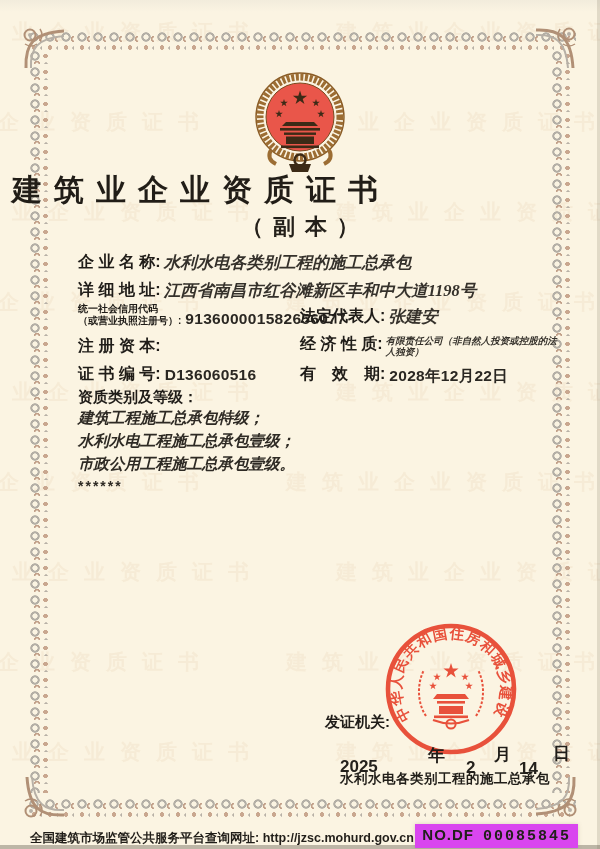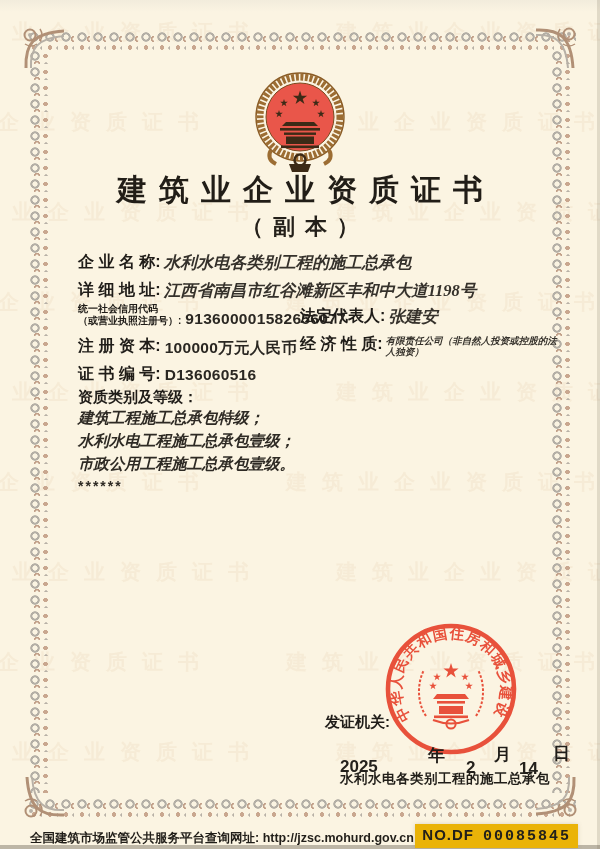--- a/index.html
+++ b/index.html
@@ -36,21 +36,21 @@
     background-size:24px 16px;}
   .fr-left{left:28px;}
   .fr-right{right:26px;}
   .corner{position:absolute;width:46px;height:46px;}
   .c-tl{left:20px;top:24px;}
   .c-tr{left:534px;top:24px;transform:rotate(90deg);}
   .c-br{left:534px;top:775px;transform:rotate(180deg);}
   .c-bl{left:20px;top:775px;transform:rotate(270deg);}
 
   .emblem{position:absolute;left:253px;top:70px;}
-  .title{position:absolute;top:170px;left:0;right:0;text-align:center;font-weight:700;
+  .title{position:absolute;top:170px;left:0;right:0;text-align:left;font-weight:700;
          font-size:30px;letter-spacing:.40em;text-indent:.40em;color:#211d17;}
   .subtitle{position:absolute;top:212px;left:0;right:0;text-align:center;font-weight:700;
             font-size:22px;letter-spacing:.45em;text-indent:.45em;color:#24201a;}
 
   .fields{position:absolute;left:78px;top:250px;right:28px;height:170px;}
   .f-row{position:absolute;display:flex;align-items:flex-start;white-space:nowrap;}
   .lbl{font-weight:700;font-size:16px;color:#1f1c18;}
   .kai{font-family:"Liberation Serif",serif;font-style:italic;font-weight:600;
        font-size:16.5px;color:#35312b;margin-left:3px;}
   .numv{font-family:"Liberation Sans",sans-serif;font-weight:700;font-size:15.5px;
@@ -72,21 +72,21 @@
   .seal{position:absolute;left:381px;top:619px;}
   .date-digit{position:absolute;font-weight:700;font-size:17px;color:#24211c;
               font-family:"Liberation Sans",sans-serif;}
   .date-label{position:absolute;font-weight:700;font-size:17px;color:#1f1c18;
               font-family:"Liberation Serif",serif;}
   .made-by{position:absolute;left:340px;top:770px;font-weight:700;font-size:13.5px;
            letter-spacing:.5px;color:#211e19;}
 
   .footer-query{position:absolute;left:30px;top:830px;font-weight:700;font-size:12.5px;color:#211e19;}
   .footer-serial{position:absolute;right:22px;top:824px;display:flex;align-items:baseline;gap:9px;
-                 background:#eab308;padding:2px 7px 3px 7px;box-shadow:0 0 4px rgba(120,110,80,.25);}
+                 background:#d946ef;padding:2px 7px 3px 7px;box-shadow:0 0 4px rgba(120,110,80,.25);}
   .serial-prefix{font-weight:700;font-size:15px;color:#22201b;letter-spacing:1px;}
   .serial-num{font-family:"Liberation Mono",monospace;font-weight:700;font-size:15px;
               color:#22201b;letter-spacing:2px;}
 </style>
 </head>
 <body>
 
 <div class="page">
 
   <div class="wm-row" style="top:18px">建筑业企业资质证书　　建筑业企业资质证书　　建筑业企业资质证书　　</div>
@@ -184,29 +184,32 @@
         <span>（或营业执照注册号）:</span>
       </span>
       <span class="numv" style="margin-top:7px">913600001582656077</span>
     </div>
     <div class="f-row" style="top:56px;left:222px">
       <span class="lbl">法定代表人:</span>
       <span class="kai">张建安</span>
     </div>
     <div class="f-row" style="top:86px;left:0">
       <span class="lbl">注 册 资 本:</span>
-      <span class="numv">100000万元人民币</span>
     </div>
     <div class="f-row" style="top:84px;left:222px">
       <span class="lbl">经 济 性 质:</span>
       <span class="small-val">有限责任公司（非自然人投资或控股的法人独资）</span>
     </div>
     <div class="f-row" style="top:114px;left:0">
       <span class="lbl">证 书 编 号:</span>
       <span class="numv">D136060516</span>
+    </div>
+    <div class="f-row" style="top:114px;left:222px">
+      <span class="lbl">有　效　期:</span>
+      <span class="numv">2028年12月22日</span>
     </div>
     <div class="f-row" style="top:138px;left:0">
       <span class="sec-lbl">资质类别及等级：</span>
     </div>
   </div>
 
   <div class="qual">
     <div class="q-line">建筑工程施工总承包特级；</div>
     <div class="q-line">水利水电工程施工总承包壹级；</div>
     <div class="q-line">市政公用工程施工总承包壹级。</div>

